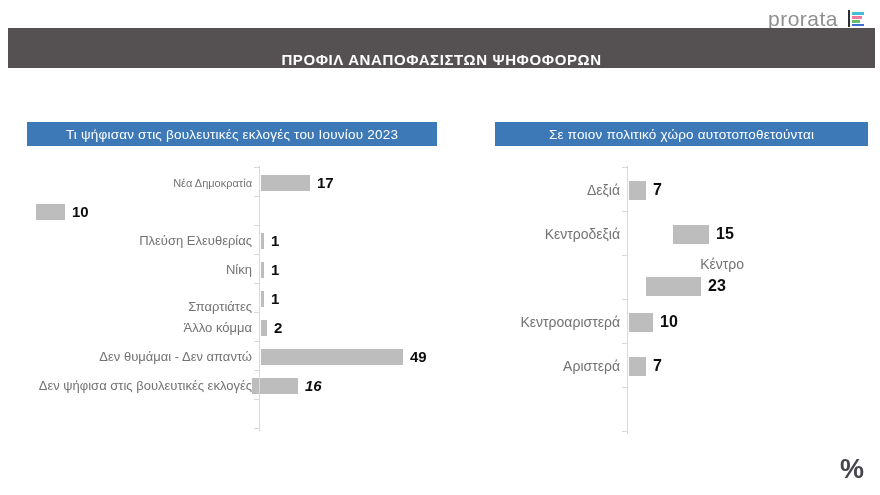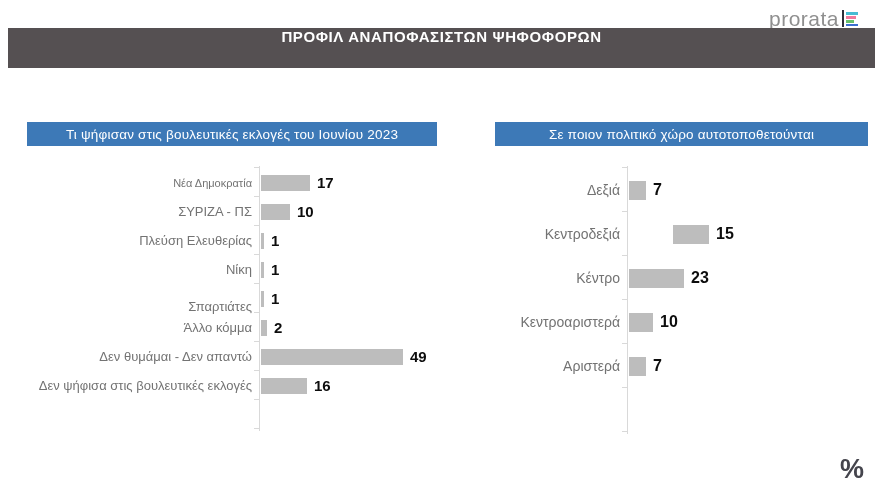--- a/index.html
+++ b/index.html
@@ -1,33 +1,33 @@
 <!DOCTYPE html>
 <html><head>
 <meta charset="utf-8">
 <style>
   html,body{margin:0;padding:0;background:#fff;}
   .page{position:relative;width:880px;height:495px;background:#fff;overflow:hidden;
         font-family:"Liberation Sans", sans-serif;}
 
   
-  .logo{position:absolute;top:8px;right:22px;display:flex;align-items:center;gap:3px;}
+  .logo{position:absolute;top:8px;right:16px;display:flex;align-items:center;gap:10px;}
   .logo-text{font-size:21px;color:#8f8f8f;letter-spacing:.5px;line-height:1;}
   .logo-icon{display:flex;align-items:center;gap:2px;}
   .logo-vbar{display:inline-block;width:2px;height:17px;background:#2e2e38;}
   .logo-bars{display:flex;flex-direction:column;gap:1px;align-items:flex-start;}
   .logo-bars i{display:block;}
   .logo-bars .b1{width:12px;height:3px;}
   .logo-bars .b2{width:10px;height:3px;}
   .logo-bars .b3{width:8px;height:3px;}
   .logo-bars .b4{width:12px;height:2px;}
 
   
   .title-band{position:absolute;left:8px;top:28px;width:867px;height:40px;
-    display:flex;align-items:flex-start;justify-content:center;}
+    display:flex;align-items:flex-end;justify-content:center;}
   .title-band span{color:#fff;font-weight:bold;font-size:15px;letter-spacing:.6px;}
 
   
   .badge{position:absolute;left:8px;top:72px;width:211px;height:26px;
     display:flex;align-items:center;justify-content:center;}
   .badge span{color:#fff;font-weight:bold;font-size:14px;letter-spacing:.3px;}
 
   
   .chart-section{position:absolute;top:122px;}
   .chart-section.left{left:27px;width:410px;}
@@ -76,21 +76,20 @@
     <div class="chart-title" style="background: rgb(61, 121, 183);">Τι ψήφισαν στις βουλευτικές εκλογές του Ιουνίου 2023</div>
     <div class="chart" id="chart-0" style="height: 261px;">
         <div class="crow" style="height: 29px;">
           <div class="clabel" style="width: 225px; font-size: 11px; color: rgb(115, 115, 115);">Νέα Δημοκρατία</div>
           <div class="cbar-area" style="margin-left: 9px;">
             <div class="cbar" style="width: 49px; height: 16px; background: rgb(189, 189, 189);"></div>
             <div class="cval" style="font-size: 15px; color: rgb(13, 13, 13);">17</div>
           </div>
         </div>
         <div class="crow" style="height: 29px;">
-          <div class="clabel" style="width: 225px; font-size: 13px; color: rgb(115, 115, 115);">ΣΥΡΙΖΑ - ΠΣ</div>
           <div class="cbar-area" style="margin-left: 9px;">
             <div class="cbar" style="width: 29px; height: 16px; background: rgb(189, 189, 189);"></div>
             <div class="cval" style="font-size: 15px; color: rgb(13, 13, 13);">10</div>
           </div>
         </div>
         <div class="crow" style="height: 29px;">
           <div class="clabel" style="width: 225px; font-size: 13px; color: rgb(115, 115, 115);">Πλεύση Ελευθερίας</div>
           <div class="cbar-area" style="margin-left: 9px;">
             <div class="cbar" style="width: 3px; height: 16px; background: rgb(189, 189, 189);"></div>
             <div class="cval" style="font-size: 15px; color: rgb(13, 13, 13);">1</div>
@@ -119,21 +118,21 @@
         </div>
         <div class="crow" style="height: 29px;">
           <div class="clabel" style="width: 225px; font-size: 13px; color: rgb(115, 115, 115);">Δεν θυμάμαι - Δεν απαντώ</div>
           <div class="cbar-area" style="margin-left: 9px;">
             <div class="cbar" style="width: 142px; height: 16px; background: rgb(189, 189, 189);"></div>
             <div class="cval" style="font-size: 15px; color: rgb(13, 13, 13);">49</div>
           </div>
         </div>
         <div class="crow" style="height: 29px;">
           <div class="clabel" style="width: 225px; font-size: 13px; color: rgb(115, 115, 115);">Δεν ψήφισα στις βουλευτικές εκλογές</div>
-          <div class="cbar-area" style="margin-left: 9px;">
+          <div class="cbar-area" style=" font-style: italic;">
             <div class="cbar" style="width: 46px; height: 16px; background: rgb(189, 189, 189);"></div>
             <div class="cval" style="font-size: 15px; color: rgb(13, 13, 13);">16</div>
           </div>
         </div>
         <div class="axis" style="left: 232px; height: 265px; background: rgb(217, 217, 217);"></div>
         <div class="tick" style="left: 227px; top: -1px; background: rgb(217, 217, 217);"></div>
         <div class="tick" style="left: 227px; top: 28px; background: rgb(217, 217, 217);"></div>
         <div class="tick" style="left: 227px; top: 57px; background: rgb(217, 217, 217);"></div>
         <div class="tick" style="left: 227px; top: 86px; background: rgb(217, 217, 217);"></div>
         <div class="tick" style="left: 227px; top: 115px; background: rgb(217, 217, 217);"></div>
@@ -155,21 +154,21 @@
             <div class="cval" style="font-size: 16px; color: rgb(13, 13, 13);">7</div>
           </div>
         </div>
         <div class="crow" style="height: 44px; gap: 44px;">
           <div class="clabel" style="width: 125px; font-size: 14px; color: rgb(115, 115, 115);">Κεντροδεξιά</div>
           <div class="cbar-area" style="margin-left: 9px;">
             <div class="cbar" style="width: 36px; height: 19px; background: rgb(189, 189, 189);"></div>
             <div class="cval" style="font-size: 16px; color: rgb(13, 13, 13);">15</div>
           </div>
         </div>
-        <div class="crow" style="height: 44px;">
+        <div class="crow" style="height: 44px; flex-direction: column;">
           <div class="clabel" style="width: 125px; font-size: 14px; color: rgb(115, 115, 115);">Κέντρο</div>
           <div class="cbar-area" style="margin-left: 9px;">
             <div class="cbar" style="width: 55px; height: 19px; background: rgb(189, 189, 189);"></div>
             <div class="cval" style="font-size: 16px; color: rgb(13, 13, 13);">23</div>
           </div>
         </div>
         <div class="crow" style="height: 44px;">
           <div class="clabel" style="width: 125px; font-size: 14px; color: rgb(115, 115, 115);">Κεντροαριστερά</div>
           <div class="cbar-area" style="margin-left: 9px;">
             <div class="cbar" style="width: 24px; height: 19px; background: rgb(189, 189, 189);"></div>

